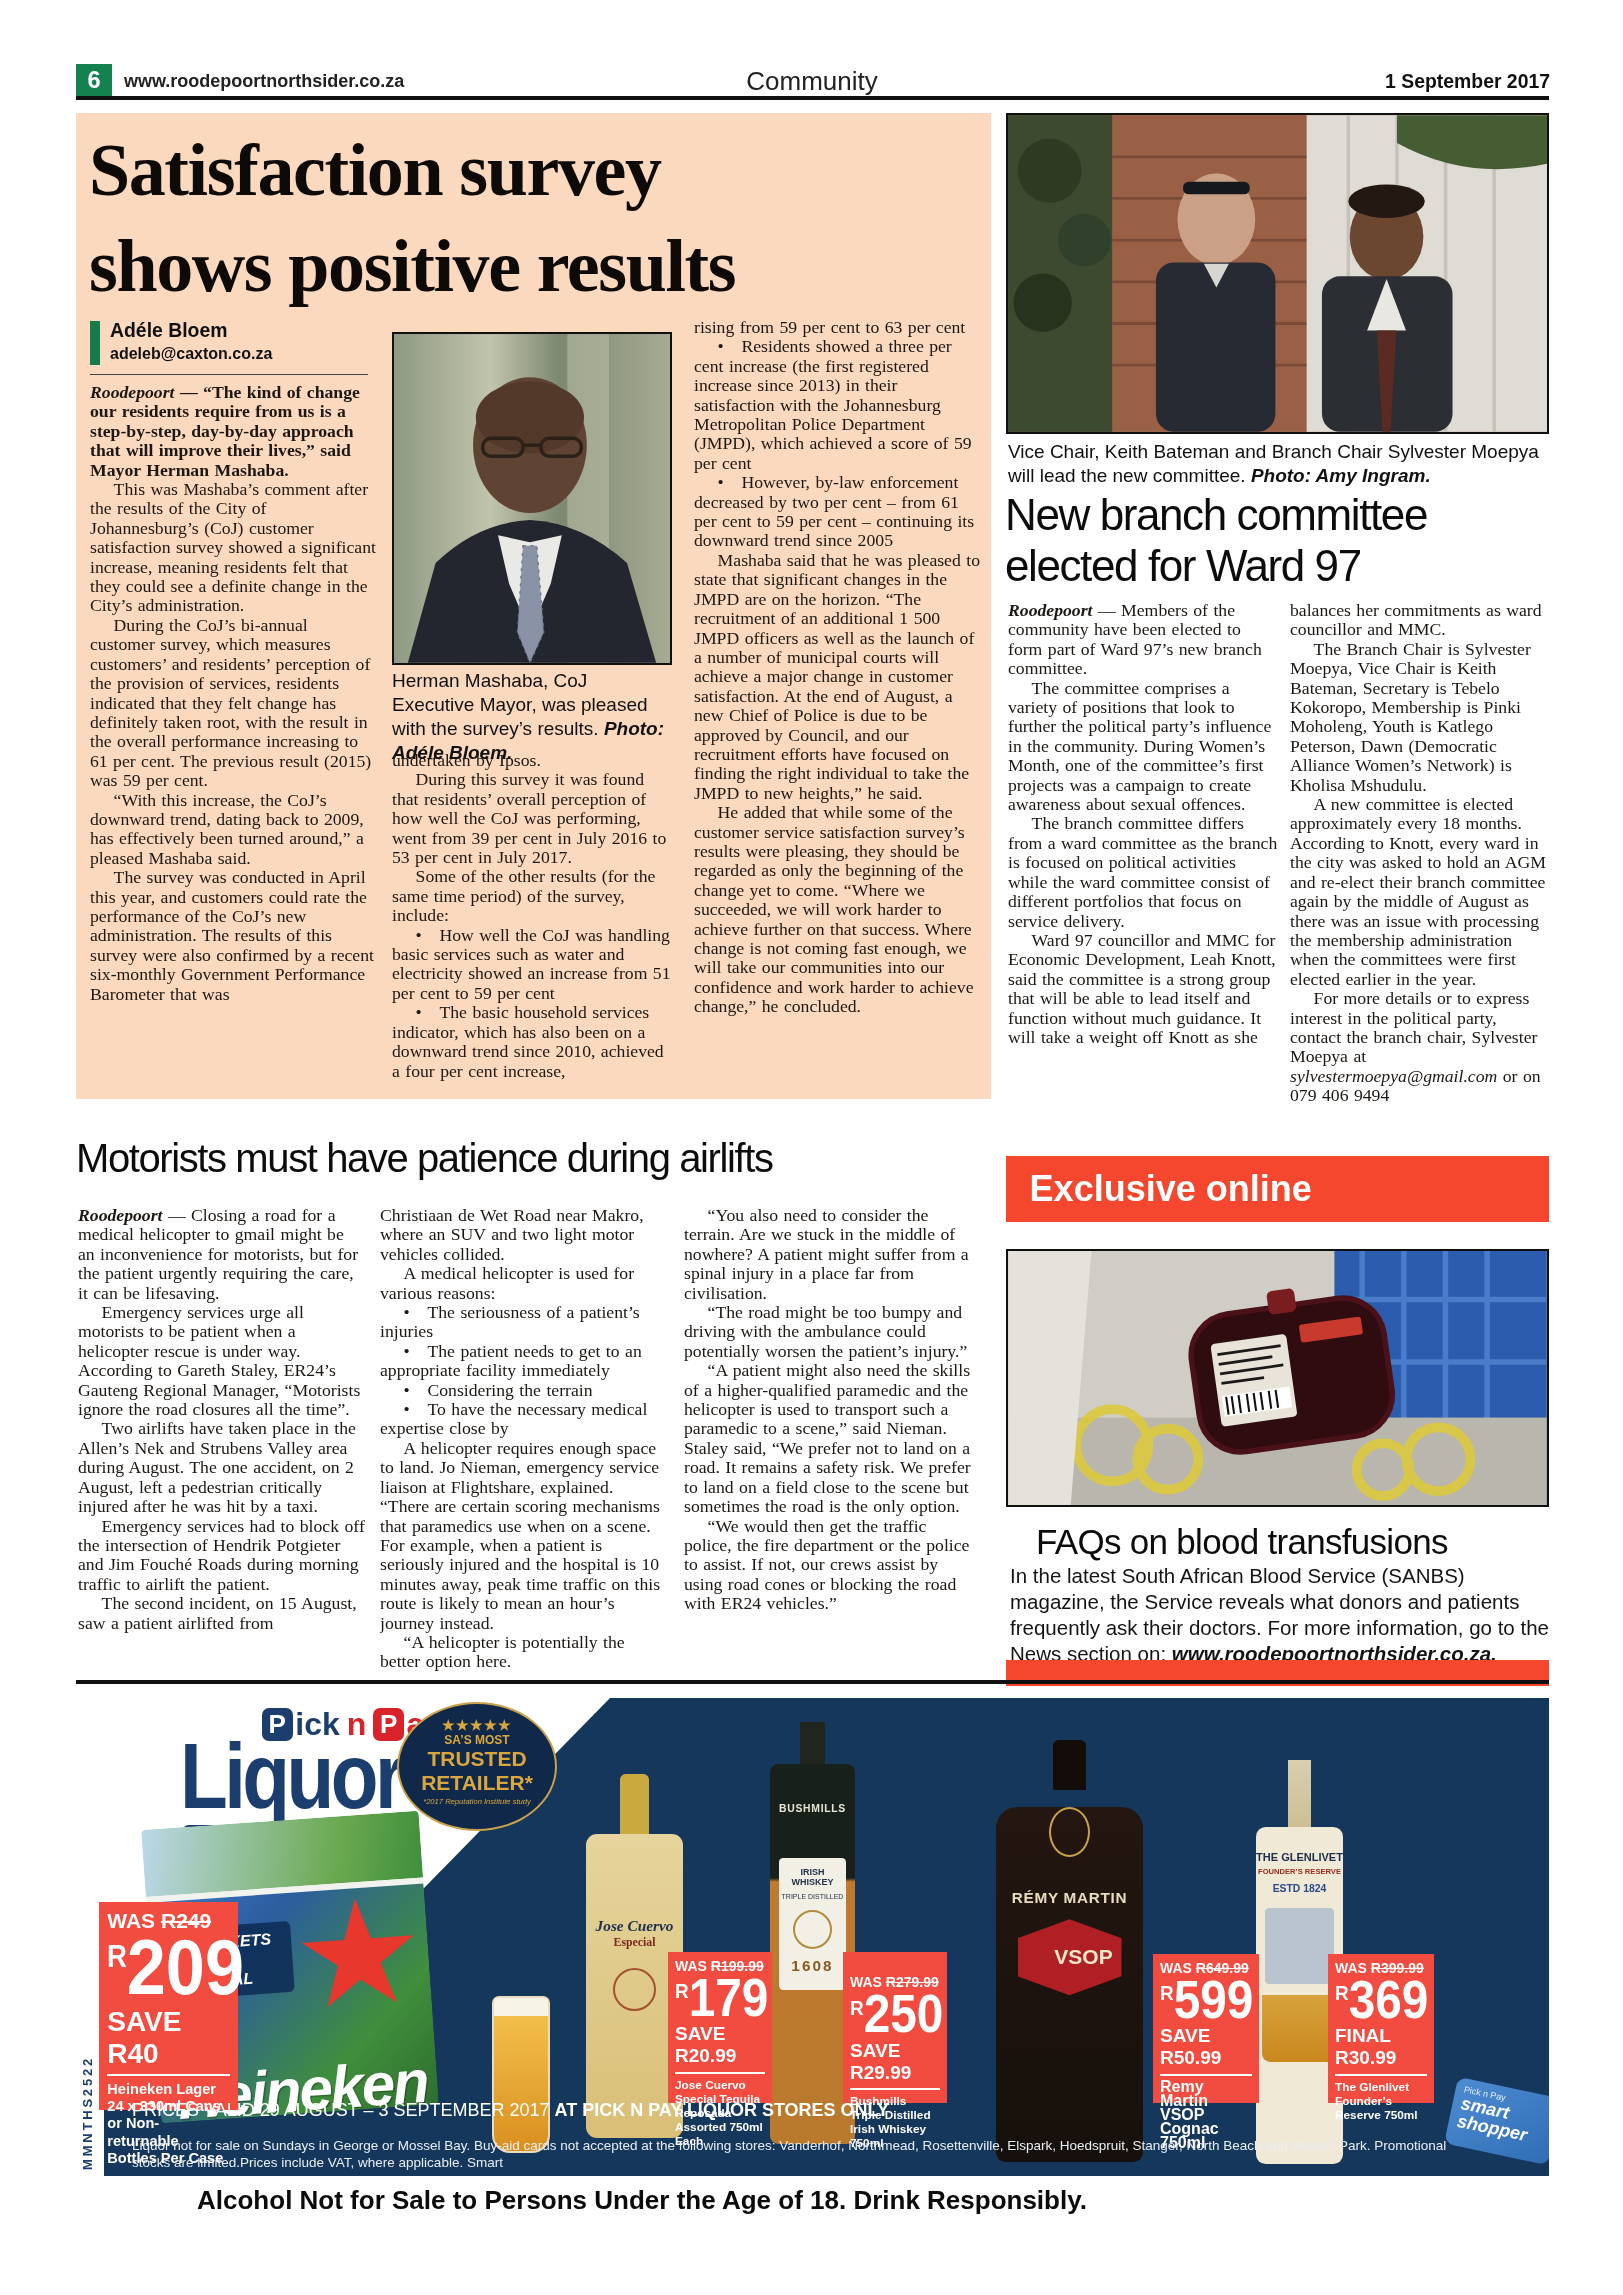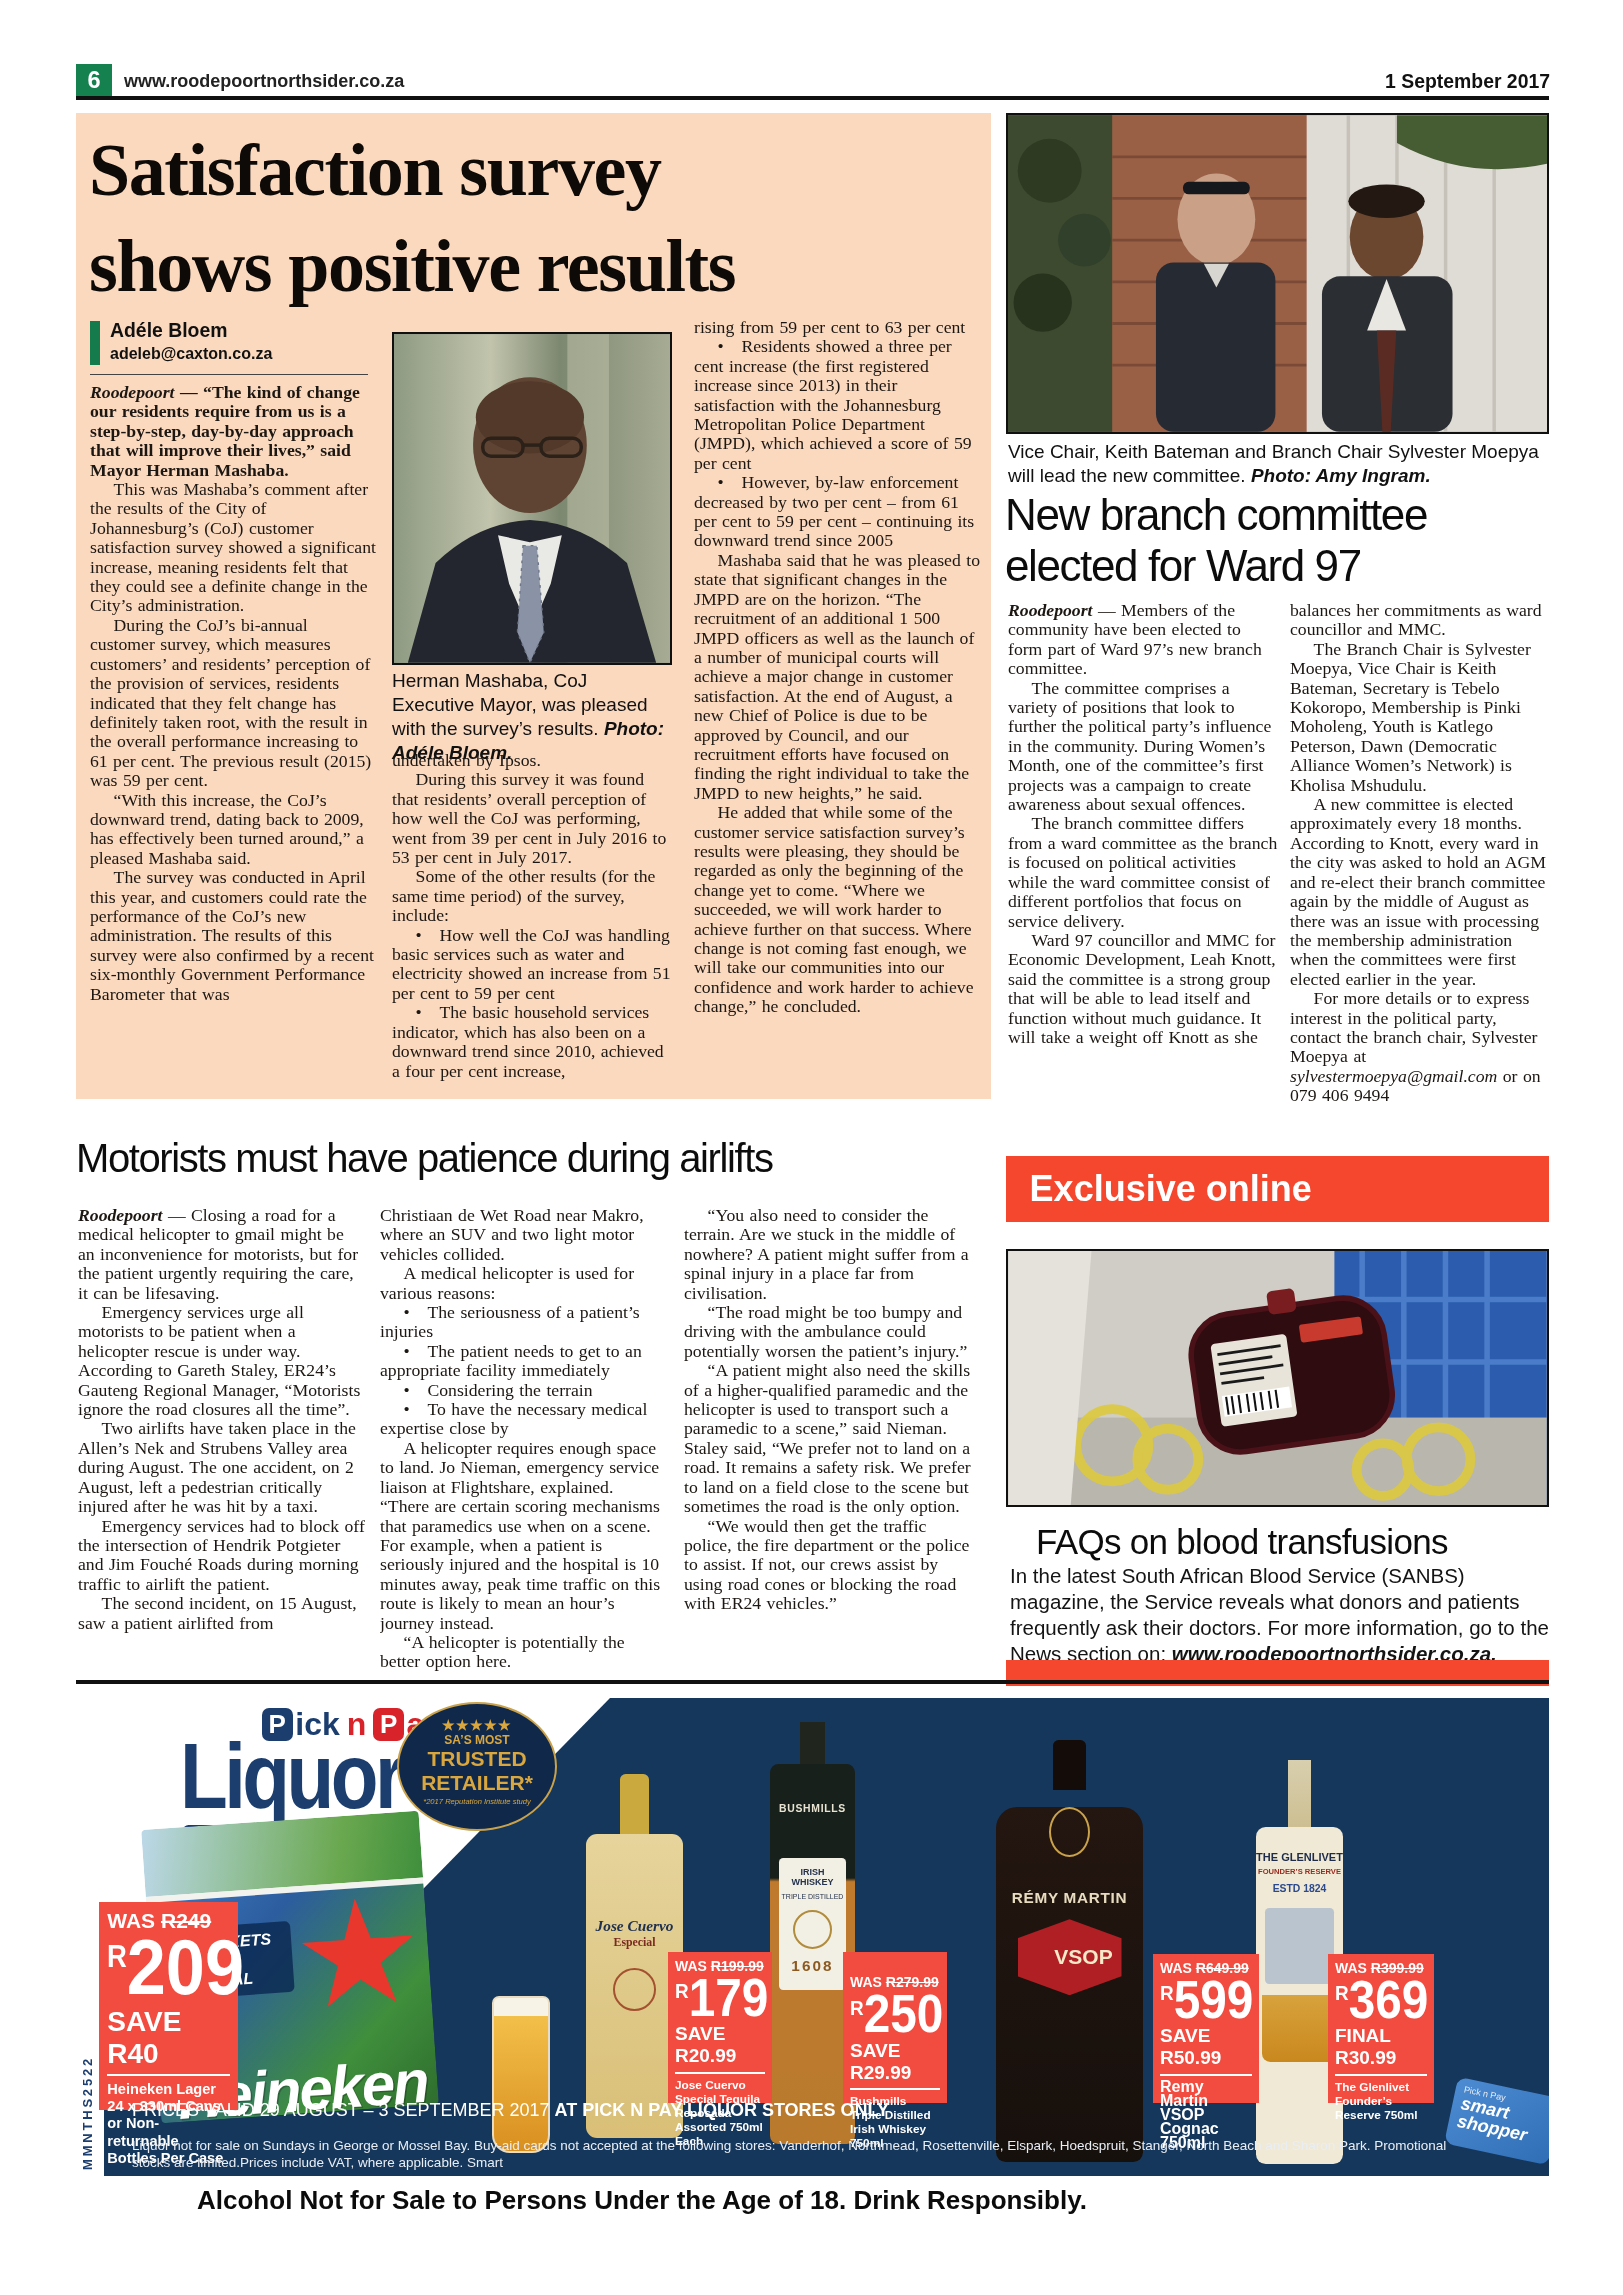--- a/index.html
+++ b/index.html
@@ -57,20 +57,21 @@
 </style>
 </head>
 <body>
 
 <div class="page">
 
   <div class="abs pagenum" style="left:76px;top:64px;">
     <span>6</span>
   </div>
   <div class="abs site" style="left:124px;top:71px;">www.roodepoortnorthsider.co.za</div>
+  <div class="abs section" style="left:0;top:66px;width:1624px;text-align:center;">Community</div>
   <div class="abs date" style="right:74px;top:70px;">1 September 2017</div>
   <div class="abs rule" style="left:76px;top:96px;width:1473px;height:3.5px;"></div>
 
   <div class="abs peach" style="left:76px;top:113px;width:915px;height:986px;"></div>
 
   <div class="abs mainhead" style="left:89px;top:122px;width:902px;">
     <div>Satisfaction survey</div>
     <div>shows positive results</div>
   </div>
 

